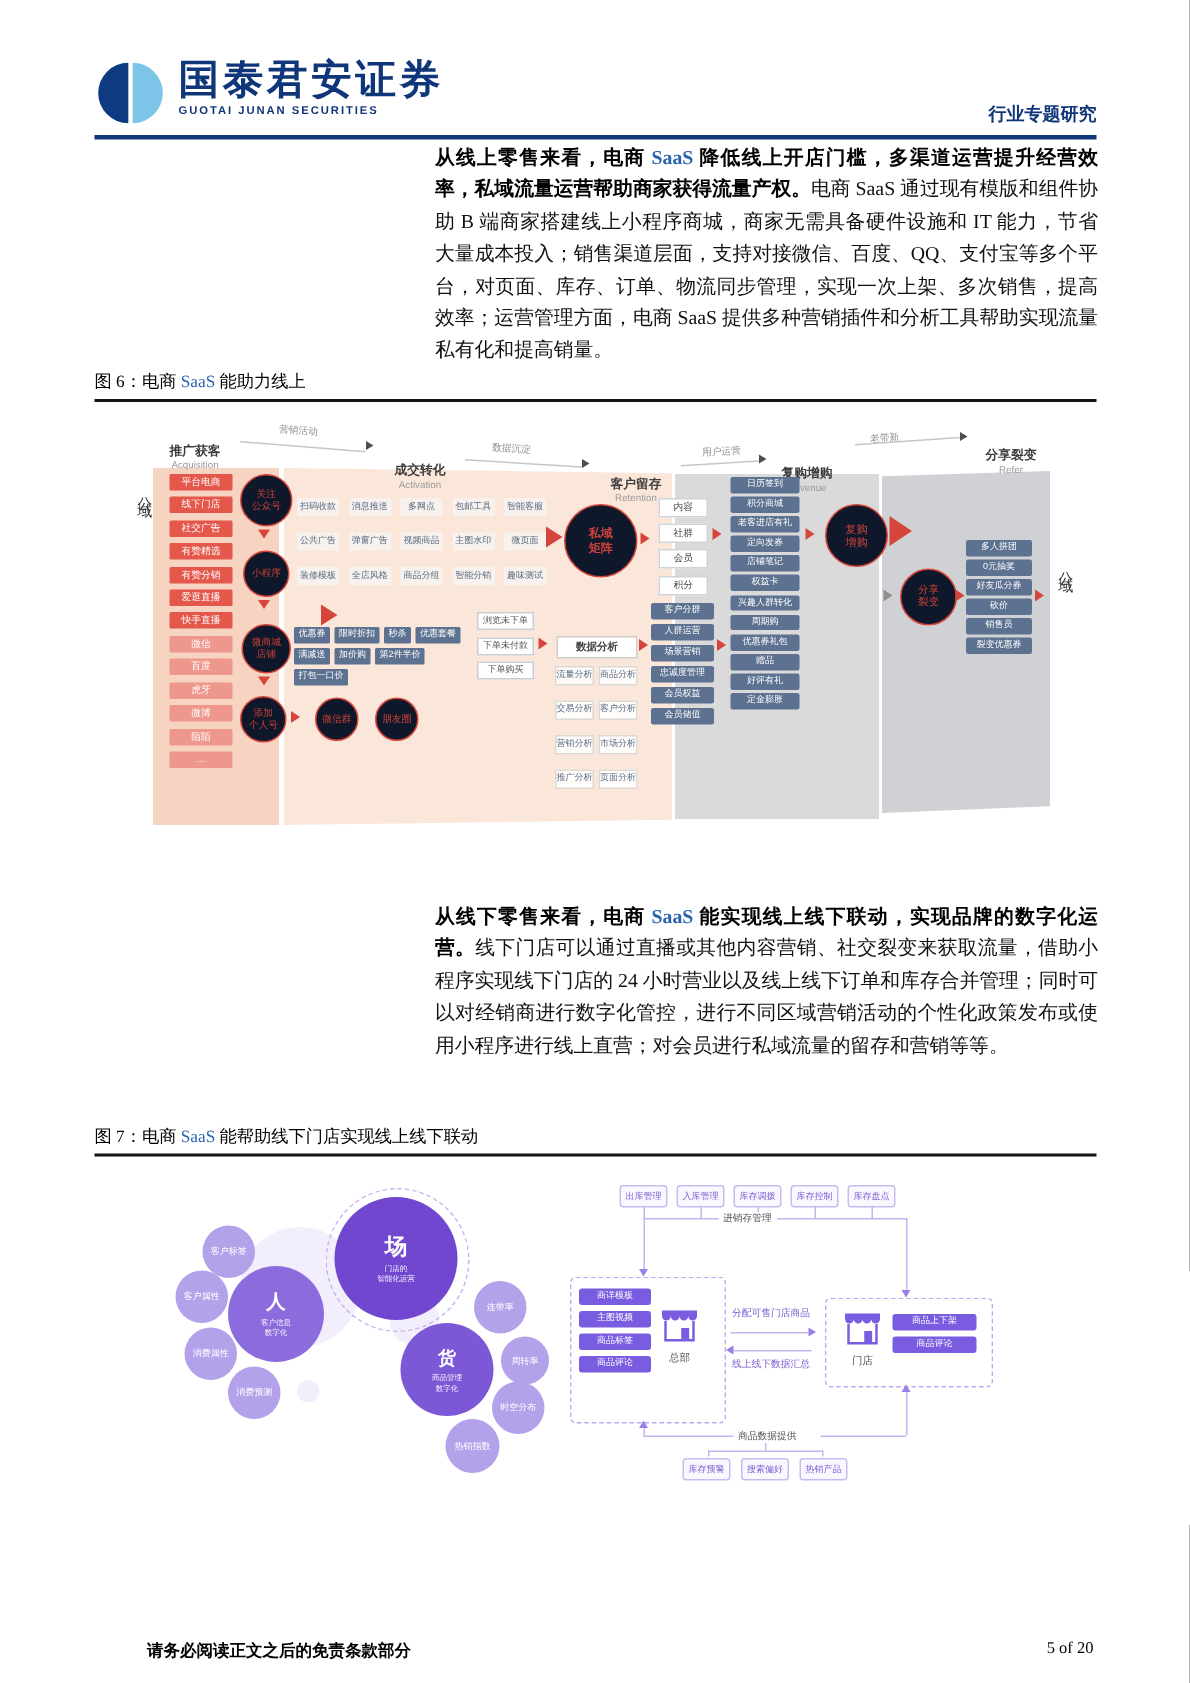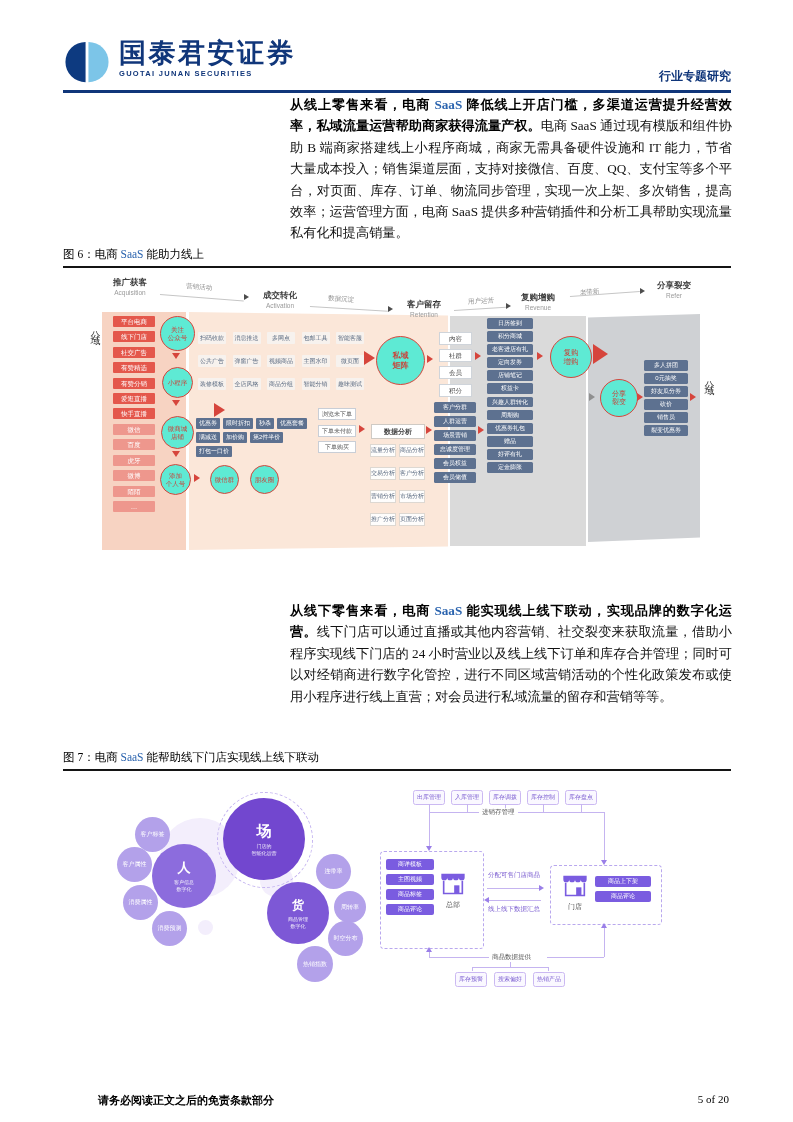--- a/index.html
+++ b/index.html
@@ -26,32 +26,32 @@
               font-size:10.5px;color:#222;}
 
   
   .f6{left:88px;top:272px;width:632px;height:288px;}
   .panel{position:absolute;}
   .p-pink{left:14px;top:40px;width:84px;height:238px;background:#f7d3c2;}
   .p-peach{left:101px;top:40px;width:259px;height:238px;background:#fbe7d9;clip-path:polygon(0 0,100% 1.5%,100% 98.5%,0 100%);}
   .p-gray1{left:362px;top:44px;width:136px;height:230px;background:#dadada;}
   .p-gray2{left:500px;top:42px;width:112px;height:228px;background:#cfd1d4;clip-path:polygon(0 1.5%,100% 0,100% 98%,0 100%);}
   .stage{position:absolute;width:56px;text-align:center;}
-  .stg-cn{font-size:8.5px;font-weight:bold;color:#3d3d3d;font-family:Liberation Sans, sans-serif;}
+  .stg-cn{font-size:8.5px;font-weight:bold;color:#3d3d3d;font-family:Liberation Sans, sans-serif;margin-top:18px;}
   .stg-en{font-size:6.5px;color:#9a9a9a;font-family:"Liberation Sans",sans-serif;}
   .stg-arrow{position:absolute;font-size:6.5px;color:#8f8f8f;font-family:"Liberation Sans",sans-serif;}
   .hdr-line{position:absolute;height:1px;background:#c6c6c6;transform-origin:left center;}
   .hdr-tr{position:absolute;width:0;height:0;border-top:3px solid transparent;border-bottom:3px solid transparent;border-left:5px solid #4d4d4d;}
   .domain{position:absolute;writing-mode:vertical-rl;font-size:10px;letter-spacing:5px;color:#333;font-family:"Liberation Sans",sans-serif;}
   .vstack{position:absolute;display:flex;flex-direction:column;}
   .ch-b,.ch-m{width:42px;height:11px;line-height:11px;font-size:6.5px;color:#fff;text-align:center;border-radius:1px;
               margin-bottom:4.4px;font-family:"Liberation Sans",sans-serif;}
   .ch-b{background:#e4574b;}
   .ch-m{background:#ee978d;}
-  .circ{position:absolute;border-radius:50%;background:#5eead4;border:1.5px solid #d6453c;color:#c9433a;
+  .circ{position:absolute;border-radius:50%;background:#0f172a;border:1.5px solid #d6453c;color:#c9433a;
         display:flex;align-items:center;justify-content:center;text-align:center;
         font-size:6.5px;line-height:1.2;white-space:pre-line;font-family:"Liberation Sans",sans-serif;}
   .grid5{position:absolute;display:grid;grid-template-columns:repeat(5,28px);column-gap:6.5px;row-gap:11px;}
   .ag-i{height:12px;line-height:12px;font-size:6px;background:#f7f2ee;color:#5a6a80;text-align:center;border-radius:1px;font-family:"Liberation Sans",sans-serif;}
   .promo{position:absolute;display:flex;flex-wrap:wrap;width:120px;gap:3px;}
   .pr-i{height:11px;line-height:11px;font-size:6px;background:#5d7190;color:#fff;padding:0 3px;border-radius:1px;font-family:"Liberation Sans",sans-serif;}
   .os-i{width:36px;height:10px;line-height:10px;font-size:6px;background:#fff;border:0.5px solid #c9ced6;color:#555;
         margin-bottom:4.5px;text-align:center;font-family:"Liberation Sans",sans-serif;}
   .an-title{position:absolute;width:52px;height:13px;line-height:13px;background:#fff;border:0.5px solid #cfcac4;
             text-align:center;font-size:7px;font-weight:bold;color:#444;font-family:"Liberation Sans",sans-serif;}

